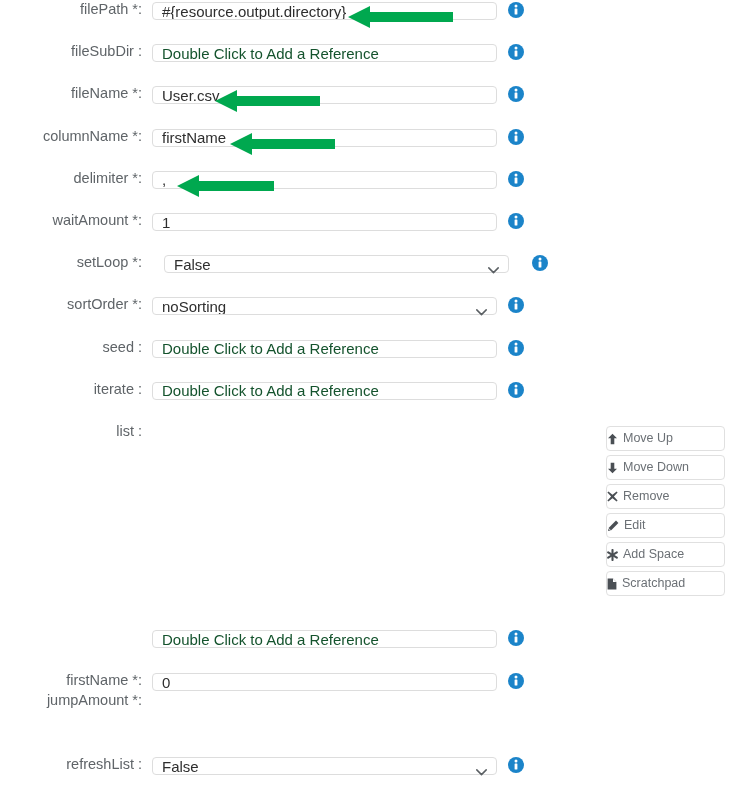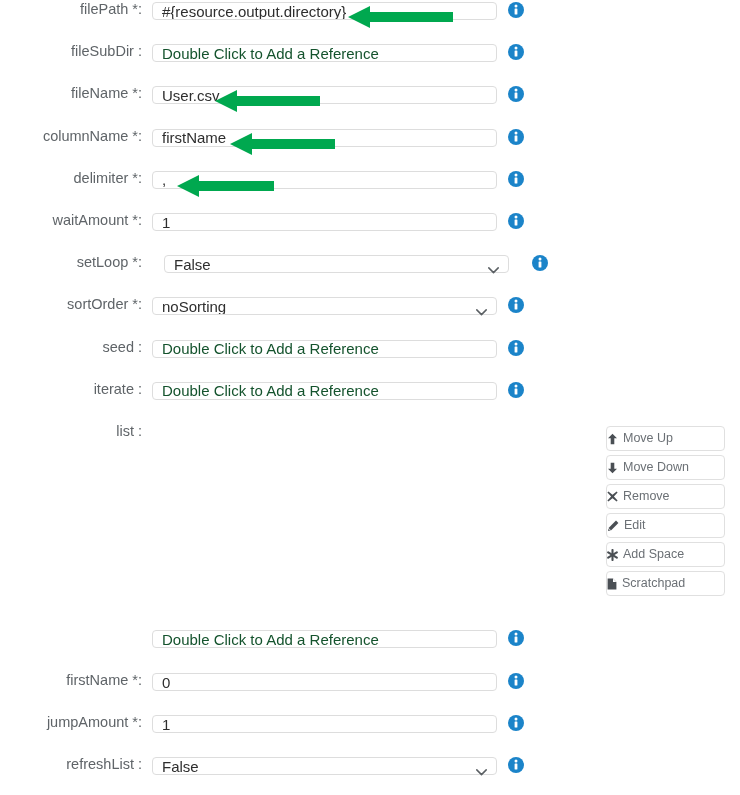--- a/index.html
+++ b/index.html
@@ -330,21 +330,21 @@
           <div class="field">0</div>
         </div>
         <span class="info-icon">
           <svg width="16" height="16" viewBox="0 0 16 16">
             <circle cx="8" cy="8" r="8" fill="#1b84c9"></circle>
             <circle cx="8" cy="4" r="1.5" fill="#ffffff"></circle>
             <rect x="6.6" y="6.4" width="2.8" height="6.2" rx="0.6" fill="#ffffff"></rect>
           </svg>
         </span>
       </div>
-      <div class="row" style="top: 715px;">
+      <div class="row" style="top: 693px; flex-direction: column;">
         <div class="row-label">jumpAmount *:</div>
         <div class="field-wrap">
           <div class="field">1</div>
         </div>
         <span class="info-icon">
           <svg width="16" height="16" viewBox="0 0 16 16">
             <circle cx="8" cy="8" r="8" fill="#1b84c9"></circle>
             <circle cx="8" cy="4" r="1.5" fill="#ffffff"></circle>
             <rect x="6.6" y="6.4" width="2.8" height="6.2" rx="0.6" fill="#ffffff"></rect>
           </svg>

